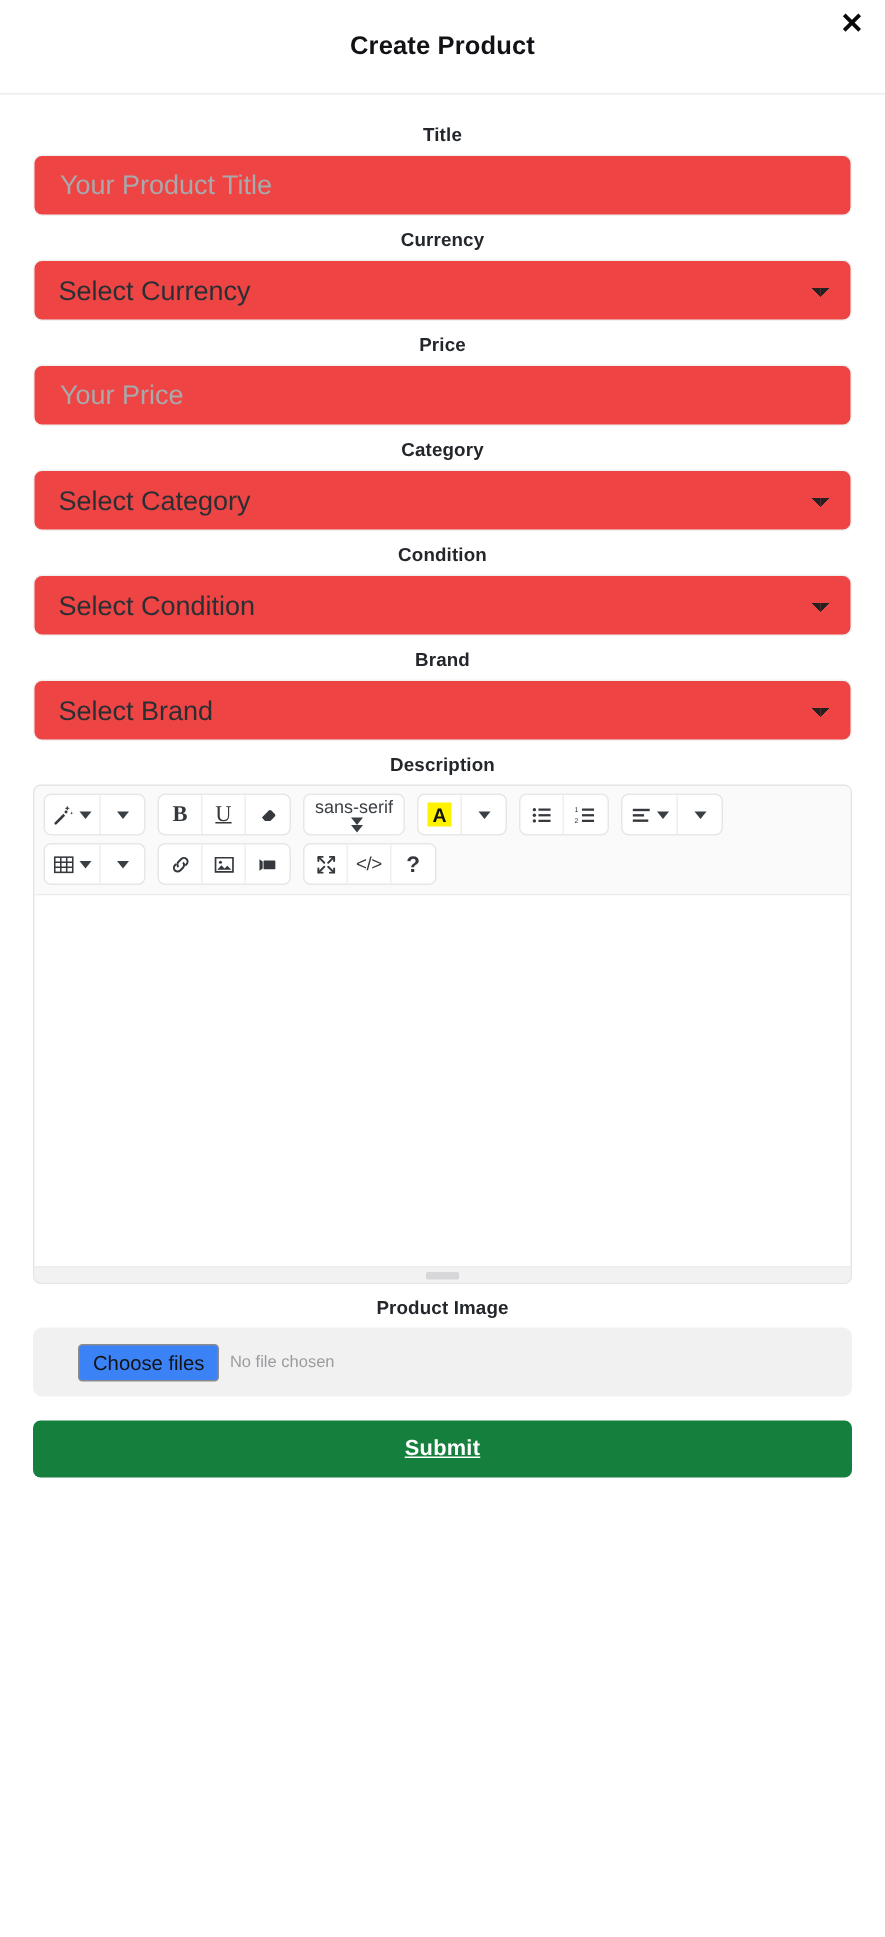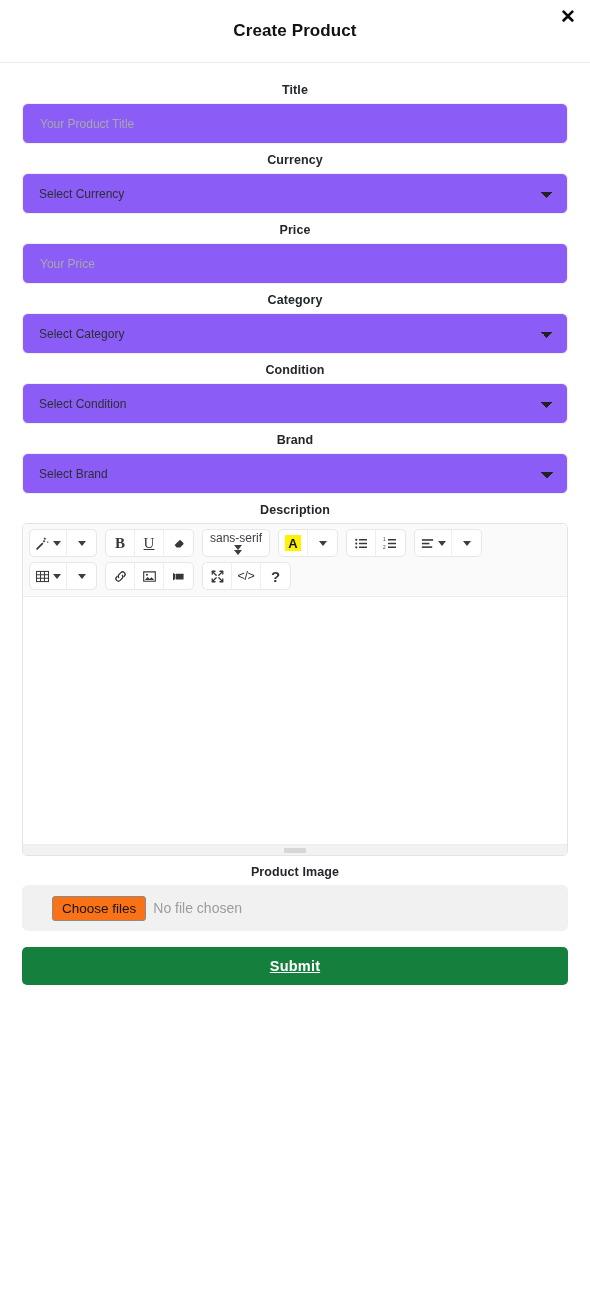--- a/index.html
+++ b/index.html
@@ -51,24 +51,24 @@
     color: #23272b;
     margin-bottom: 6px;
     letter-spacing: .1px;
     text-align: center;
   }
 
   .text-input, .select-input {
     display: block;
     width: 100%;
     height: 41px;
-    background: #8b5cf6;
+    background: #ef4444;
     border: 1px solid #f1f1f2;
     border-radius: 6px;
-    font-size: 12px;
+    font-size: 18px;
     font-family: "Liberation Sans", sans-serif;
     color: #2b2f33;
     outline: none;
   }
   .text-input { padding: 0 17px; }
   .text-input::placeholder { color: #a8a9ab; }
 
   .select-input {
     padding: 0 28px 0 16px;
     appearance: none; -webkit-appearance: none;
@@ -178,29 +178,29 @@
     display: flex; align-items: center;
     height: 46px;
     background: #f1f1f2;
     border-radius: 6px;
     padding: 0 10px;
   }
   .choose-files {
     font-family: "Liberation Sans", sans-serif;
     font-size: 13.5px;
     color: #121416;
-    background: #f97316;
+    background: #3b82f6;
     border: 1px solid #8b8b8d;
     border-radius: 3px;
     padding: 4px 9px;
     cursor: pointer;
     margin-left: 20px;
   }
   .file-status {
-    font-size: 14px;
+    font-size: 11px;
     color: #9b9c9e;
     margin-left: 7px;
   }
 
   
   .submit-btn {
     display: block;
     width: 100%;
     height: 38px;
     margin-top: 16px;

